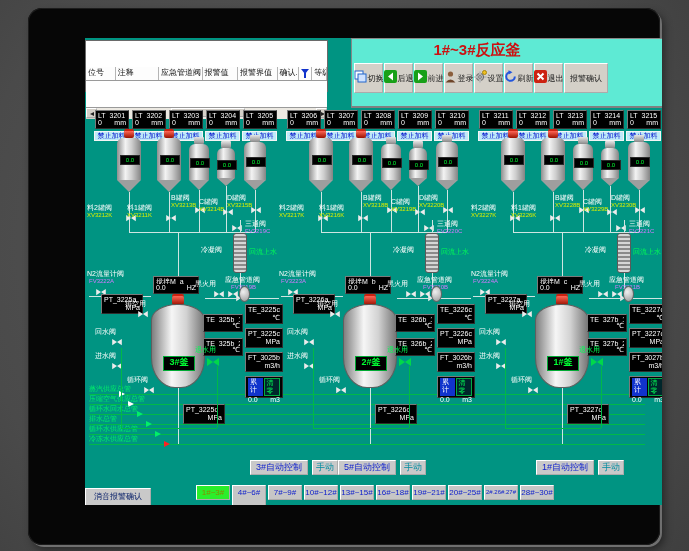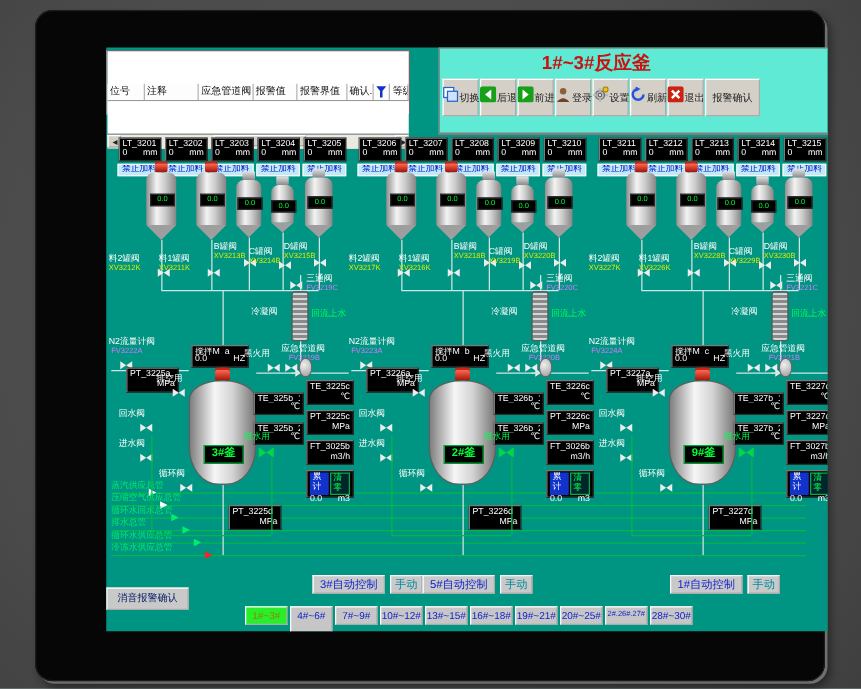--- a/index.html
+++ b/index.html
@@ -712,21 +712,21 @@
           </div>
           <div class="abs dbox" style="left: 14px; top: 186px; width: 42px; height: 20px;">
             <div class="tg">PT_3227a</div>
             <div class="vr">
               <div></div>
               <div>MPa</div>
             </div>
           </div>
           <div class="abs cap red" style="left: 85px; top: 188px; width: 12px; height: 9px;"></div>
           <div class="abs reactor" style="left: 64px; top: 196px; width: 54px; height: 84px;"></div>
-          <div class="abs rtag" style="left: 76px; top: 248px; width: 30px; height: 13px;">9#釜</div>
+          <div class="abs rtag" style="left: 76px; top: 248px; width: 30px; height: 13px;">1#釜</div>
           <div class="abs dbox" style="left: 116px; top: 206px; width: 40px; height: 18px;">
             <div class="tg">TE_327b_1</div>
             <div class="vr">
               <div></div>
               <div>℃</div>
             </div>
           </div>
           <div class="abs dbox" style="left: 116px; top: 230px; width: 40px; height: 18px;">
             <div class="tg">TE_327b_2</div>
             <div class="vr">
@@ -787,21 +787,21 @@
           <div class="abs valve small" style="left: 140px; top: 182px; width: 12px; height: 9px;"></div>
           <div class="abs pump" style="left: 152px; top: 178px; width: 9px; height: 14px;"></div>
           <div class="abs ph" style="left: 118px; top: 190px; width: 34px; height: 1px;"></div>
           <div class="abs pv" style="left: 91px; top: 280px; width: 1px; height: 56px;"></div>
           <div class="abs pv pg" style="left: 34px; top: 240px; width: 1px; height: 80px;"></div>
           <div class="abs ph pg" style="left: 34px; top: 320px; width: 96px; height: 1px;"></div>
           <div class="abs pv pg" style="left: 130px; top: 258px; width: 1px; height: 62px;"></div>
         </div>
         <div class="abs ctlb" style="left: 451px; top: 352px; width: 58px; height: 15px;">1#自动控制</div>
         <div class="abs manb" style="left: 513px; top: 352px; width: 26px; height: 15px;">手动</div>
-        <div class="abs ctlb" style="left: 0px; top: 362px; width: 66px; height: 18px; font-size: 8px; color: rgb(0, 26, 102); line-height: 16px;">消音报警确认</div>
+        <div class="abs ctlb" style="left: 0px; top: 380px; width: 66px; height: 18px; font-size: 8px; color: rgb(0, 26, 102); line-height: 16px;">消音报警确认</div>
         <div class="abs navb active" style="left: 111px; top: 377px; width: 34px; height: 15px;">1#~3#</div>
         <div class="abs navb" style="left: 147px; top: 377px; width: 34px; height: 26px;">4#~6#</div>
         <div class="abs navb" style="left: 183px; top: 377px; width: 34px; height: 15px;">7#~9#</div>
         <div class="abs navb" style="left: 219px; top: 377px; width: 34px; height: 15px;">10#~12#</div>
         <div class="abs navb" style="left: 255px; top: 377px; width: 34px; height: 15px;">13#~15#</div>
         <div class="abs navb" style="left: 291px; top: 377px; width: 34px; height: 15px;">16#~18#</div>
         <div class="abs navb" style="left: 327px; top: 377px; width: 34px; height: 15px;">19#~21#</div>
         <div class="abs navb" style="left: 363px; top: 377px; width: 34px; height: 15px;">20#~25#</div>
         <div class="abs navb" style="left: 399px; top: 377px; width: 34px; height: 15px; font-size: 6px;">2#.26#.27#</div>
         <div class="abs navb" style="left: 435px; top: 377px; width: 34px; height: 15px;">28#~30#</div>

